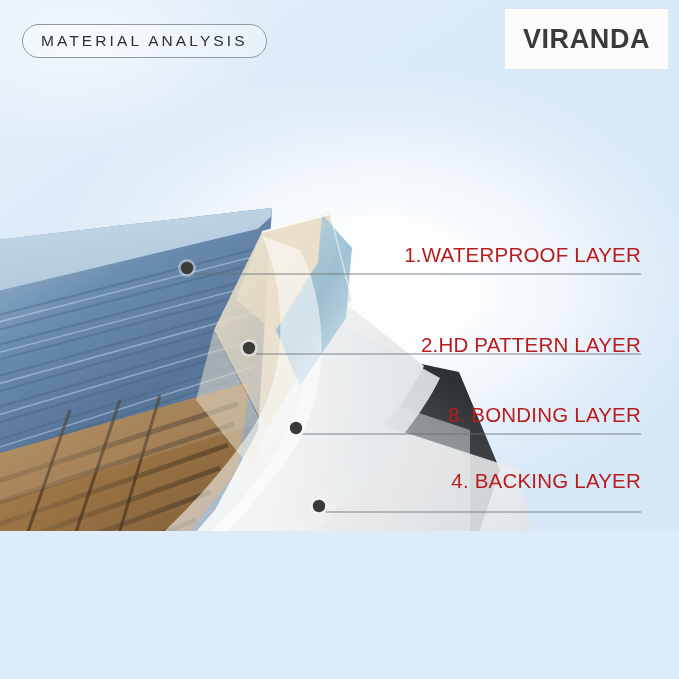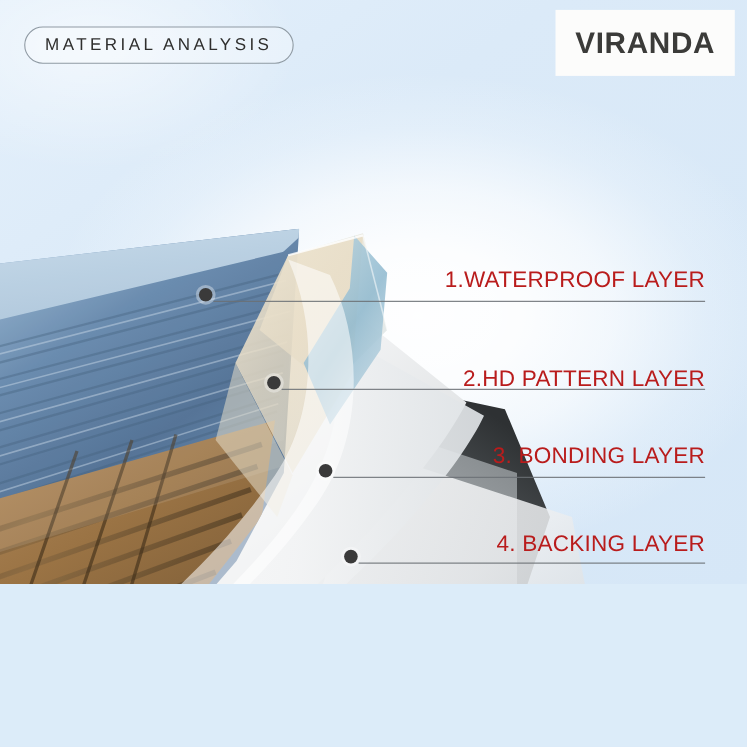--- a/index.html
+++ b/index.html
@@ -259,17 +259,17 @@
   <div class="title">
   </div>
 
   <div class="logo-box">
     <span class="logo-txt">VIRANDA</span>
   </div>
 
   <div id="labels">
       <div class="label" style="top: 243px; right: 38px;">1.WATERPROOF LAYER</div>
       <div class="label" style="top: 333px; right: 38px;">2.HD PATTERN LAYER</div>
-      <div class="label" style="top: 403px; right: 38px;">3. BONDING LAYER</div>
-      <div class="label" style="top: 483px; right: 38px; margin-left: 27px;">4. BACKING LAYER</div>
+      <div class="label" style="top: 403px; right: 38px;">8. BONDING LAYER</div>
+      <div class="label" style="top: 469px; right: 38px; margin-left: 27px;">4. BACKING LAYER</div>
     </div>
 
 </div>
 
 </body></html>

